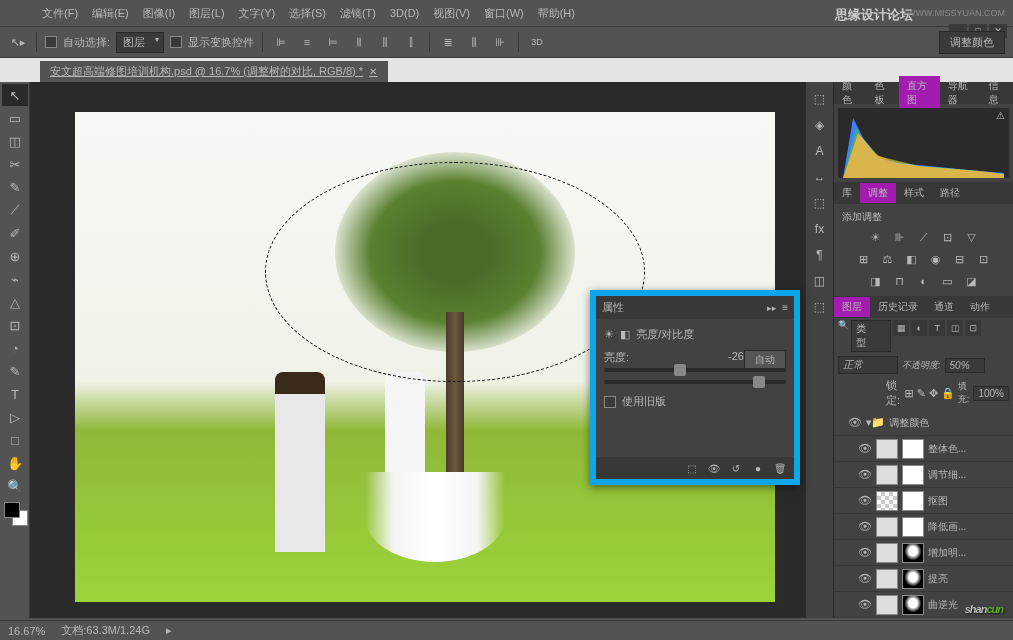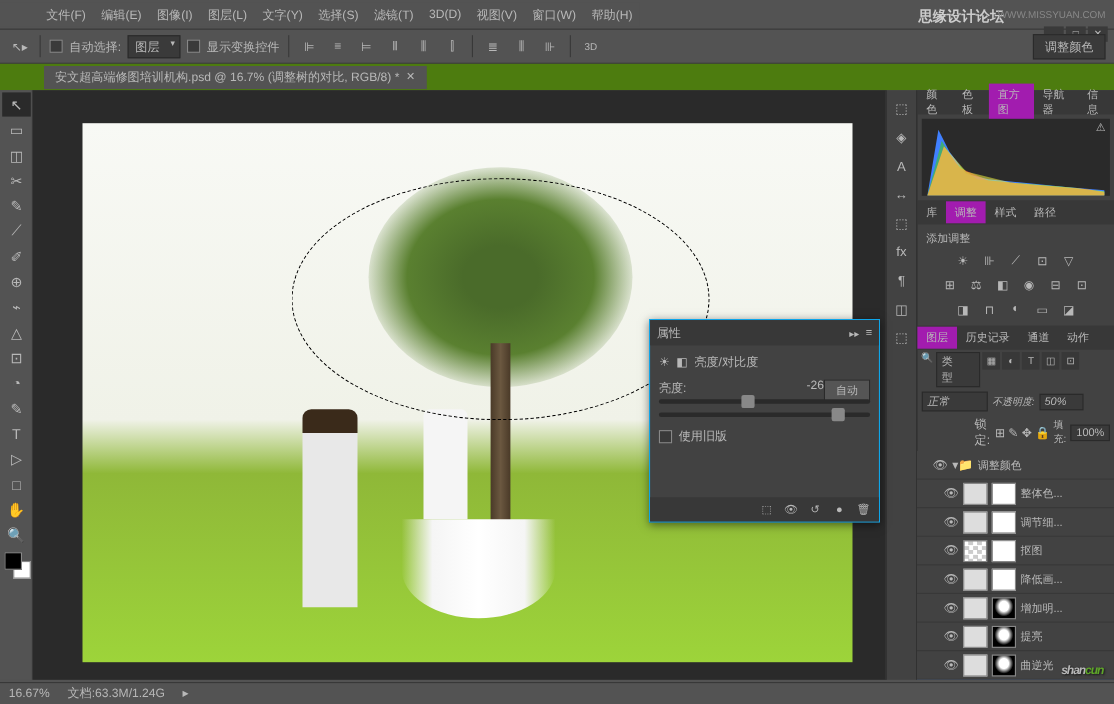--- a/index.html
+++ b/index.html
@@ -12,21 +12,21 @@
 .brand-url { position: absolute; right: 8px; top: 8px; font-size: 9px; color: #888; }
 .window-controls { position: absolute; right: 6px; top: 2px; display: flex; gap: 2px; }
 .win-btn { width: 18px; height: 14px; background: #3a3a3a; display: flex; align-items: center; justify-content: center; font-size: 9px; cursor: pointer; }
 .toolbar { height: 32px; background: #535353; border-top: 1px solid #383838; border-bottom: 1px solid #383838; display: flex; align-items: center; padding: 0 8px; gap: 6px; }
 .tool-icon { width: 20px; height: 20px; display: flex; align-items: center; justify-content: center; }
 .tool-sep { width: 1px; height: 20px; background: #383838; margin: 0 2px; }
 .checkbox { width: 12px; height: 12px; border: 1px solid #888; background: #3a3a3a; }
 .dropdown { background: #3a3a3a; border: 1px solid #2a2a2a; padding: 2px 18px 2px 6px; position: relative; }
 .dropdown::after { content: "▾"; position: absolute; right: 4px; font-size: 8px; }
 .workspace-btn { position: absolute; right: 8px; background: #3a3a3a; padding: 3px 10px; border: 1px solid #2a2a2a; }
-.doc-tab { height: 24px; background: #4d7c0f; display: flex; align-items: center; padding-left: 40px; }
+.doc-tab { height: 24px; background: #e5e5e5; display: flex; align-items: flex-end; padding-left: 40px; text-decoration: underline; }
 .tab-item { padding: 3px 10px; background: #535353; display: flex; align-items: center; gap: 6px; }
 .tab-close { font-size: 10px; cursor: pointer; }
 .main-area { display: flex; height: calc(100% - 104px); }
 .left-tools { width: 30px; background: #535353; border-right: 1px solid #383838; display: flex; flex-direction: column; gap: 1px; padding-top: 2px; }
 .tool-btn { width: 26px; height: 22px; display: flex; align-items: center; justify-content: center; font-size: 13px; cursor: pointer; margin-left: 2px; }
 .tool-btn.active { background: #2a2a2a; }
 .color-swatches { margin-top: 4px; position: relative; height: 28px; }
 .fg-color { width: 16px; height: 16px; background: #000; border: 1px solid #888; position: absolute; top: 0; left: 4px; }
 .bg-color { width: 16px; height: 16px; background: #fff; border: 1px solid #888; position: absolute; top: 8px; left: 12px; }
 .canvas-area { flex: 1; background: #2a2a2a; position: relative; overflow: hidden; }
@@ -57,21 +57,21 @@
 .opacity-input { background: #3a3a3a; border: 1px solid #2a2a2a; padding: 1px 4px; width: 40px; font-size: 10px; }
 .lock-row { display: flex; padding: 2px 4px; gap: 3px; align-items: center; font-size: 9px; margin-left: 48px; }
 .lock-icon { width: 14px; height: 14px; display: flex; align-items: center; justify-content: center; }
 .layers-list { flex: 1; overflow-y: auto; background: #424242; }
 .layer-row { display: flex; align-items: center; height: 26px; padding: 0 2px; gap: 4px; border-bottom: 1px solid #383838; cursor: pointer; }
 .layer-row.selected { background: #5a7aa8; color: #fff; }
 .layer-eye { width: 14px; font-size: 11px; text-align: center; }
 .layer-thumb { width: 22px; height: 20px; background: #666; border: 1px solid #888; flex-shrink: 0; }
 .layer-mask { width: 22px; height: 20px; background: #fff; border: 1px solid #888; flex-shrink: 0; }
 .layer-name { font-size: 10px; white-space: nowrap; overflow: hidden; }
-.properties-panel { position: absolute; top: 290px; left: 590px; width: 210px; background: #424242; border: 1px solid #0ea5e9; box-shadow: 0 2px 8px rgba(0,0,0,0.5); }
+.properties-panel { position: absolute; top: 290px; left: 590px; width: 210px; background: #424242; border: 6px solid #0ea5e9; box-shadow: 0 2px 8px rgba(0,0,0,0.5); }
 .prop-header { display: flex; align-items: center; padding: 4px 6px; background: #383838; gap: 6px; }
 .prop-body { padding: 8px; }
 .prop-title-row { display: flex; align-items: center; gap: 6px; margin-bottom: 8px; }
 .auto-btn { float: right; background: #555; border: 1px solid #2a2a2a; padding: 2px 10px; font-size: 10px; cursor: pointer; }
 .slider-row { margin: 8px 0; }
 .slider-label-row { display: flex; justify-content: space-between; margin-bottom: 3px; }
 .slider-track { height: 4px; background: #2a2a2a; position: relative; border-radius: 2px; }
 .slider-thumb { width: 12px; height: 12px; background: #888; border-radius: 2px; position: absolute; top: -4px; transform: translateX(-50%); }
 .prop-checkbox-row { display: flex; align-items: center; gap: 6px; margin-top: 10px; font-size: 10px; }
 .prop-footer { display: flex; justify-content: flex-end; gap: 6px; padding: 4px 6px; background: #383838; margin-top: 40px; }

